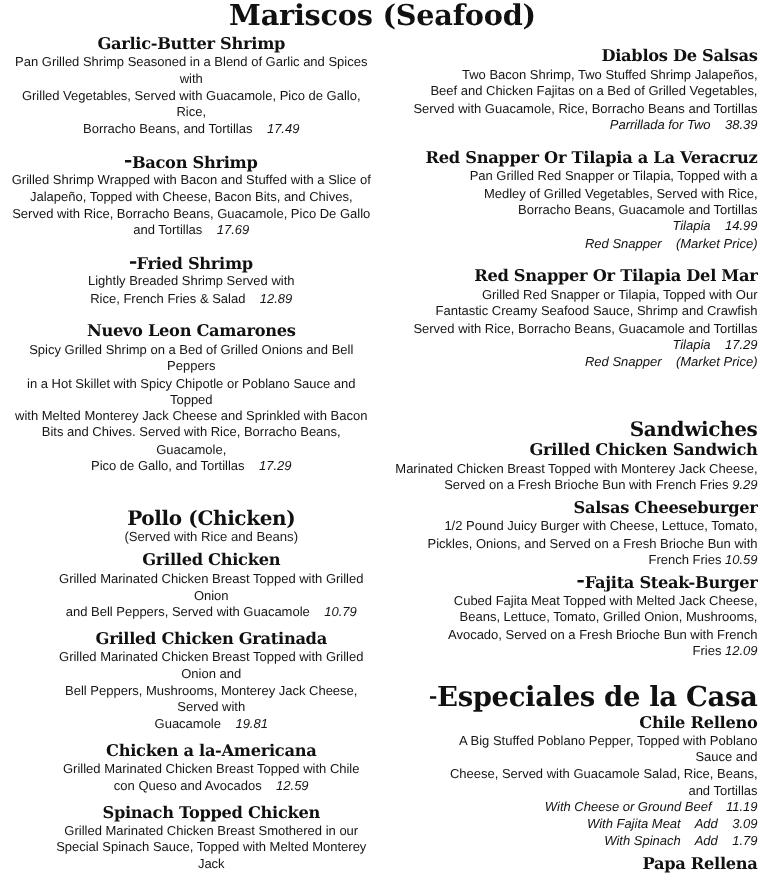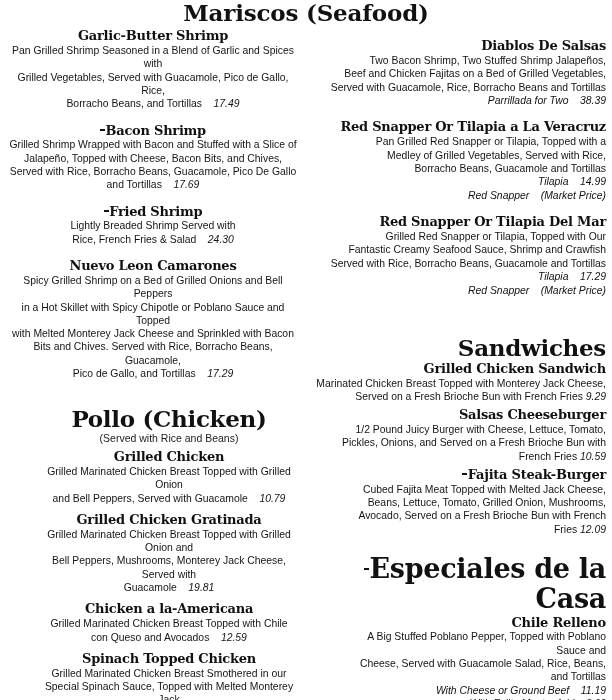--- a/index.html
+++ b/index.html
@@ -56,22 +56,22 @@
   
   .section-head {
     font-family: "DejaVu Serif", "Liberation Serif", serif;
     font-weight: 700;
     font-size: 22px;
     line-height: 1.12;
     letter-spacing: -0.3px;
     margin: 0;
     position: relative;
   }
-  .section-head.sz-big { font-size: 23px; }
-  .section-head.sz-mid { font-size: 27px; }
+  .section-head.sz-big { font-size: 16px; }
+  .section-head.sz-mid { font-size: 22px; }
   .section-sub {
     font-size: 10.5px;
     line-height: 1.25;
     margin: 0 0 4px 0;
     color: #1a1a1a;
   }
 
   
   .item {
     margin: 0 0 7px 0;
@@ -137,21 +137,21 @@
           <div class="item loose">
             <div class="item-name">Garlic-Butter Shrimp</div>
             <div class="item-desc">Pan Grilled Shrimp Seasoned in a Blend of Garlic and Spices with<br>Grilled Vegetables, Served with Guacamole, Pico de Gallo, Rice,<br>Borracho Beans, and Tortillas<span class="price">    17.49</span></div>
           </div>
           <div class="item loose">
             <div class="item-name swash">Bacon Shrimp</div>
             <div class="item-desc">Grilled Shrimp Wrapped with Bacon and Stuffed with a Slice of<br>Jalapeño, Topped with Cheese, Bacon Bits, and Chives,<br>Served with Rice, Borracho Beans, Guacamole, Pico De Gallo<br>and Tortillas<span class="price">    17.69</span></div>
           </div>
           <div class="item loose">
             <div class="item-name swash">Fried Shrimp</div>
-            <div class="item-desc">Lightly Breaded Shrimp Served with<br>Rice, French Fries &amp; Salad<span class="price">    24.30</span></div>
+            <div class="item-desc">Lightly Breaded Shrimp Served with<br>Rice, French Fries &amp; Salad<span class="price">    12.89</span></div>
           </div>
           <div class="item loose">
             <div class="item-name">Nuevo Leon Camarones</div>
             <div class="item-desc">Spicy Grilled Shrimp on a Bed of Grilled Onions and Bell Peppers<br>in a Hot Skillet with Spicy Chipotle or Poblano Sauce and Topped<br>with Melted Monterey Jack Cheese and Sprinkled with Bacon<br>Bits and Chives. Served with Rice, Borracho Beans,  Guacamole,<br>Pico de Gallo, and Tortillas<span class="price">    17.29</span></div>
           </div>
         </div>
 
       <div class="pad-t-14">
         <div class="section-head sz-big">Pollo (Chicken)</div>
         <div class="section-sub">(Served with Rice and Beans)</div>

